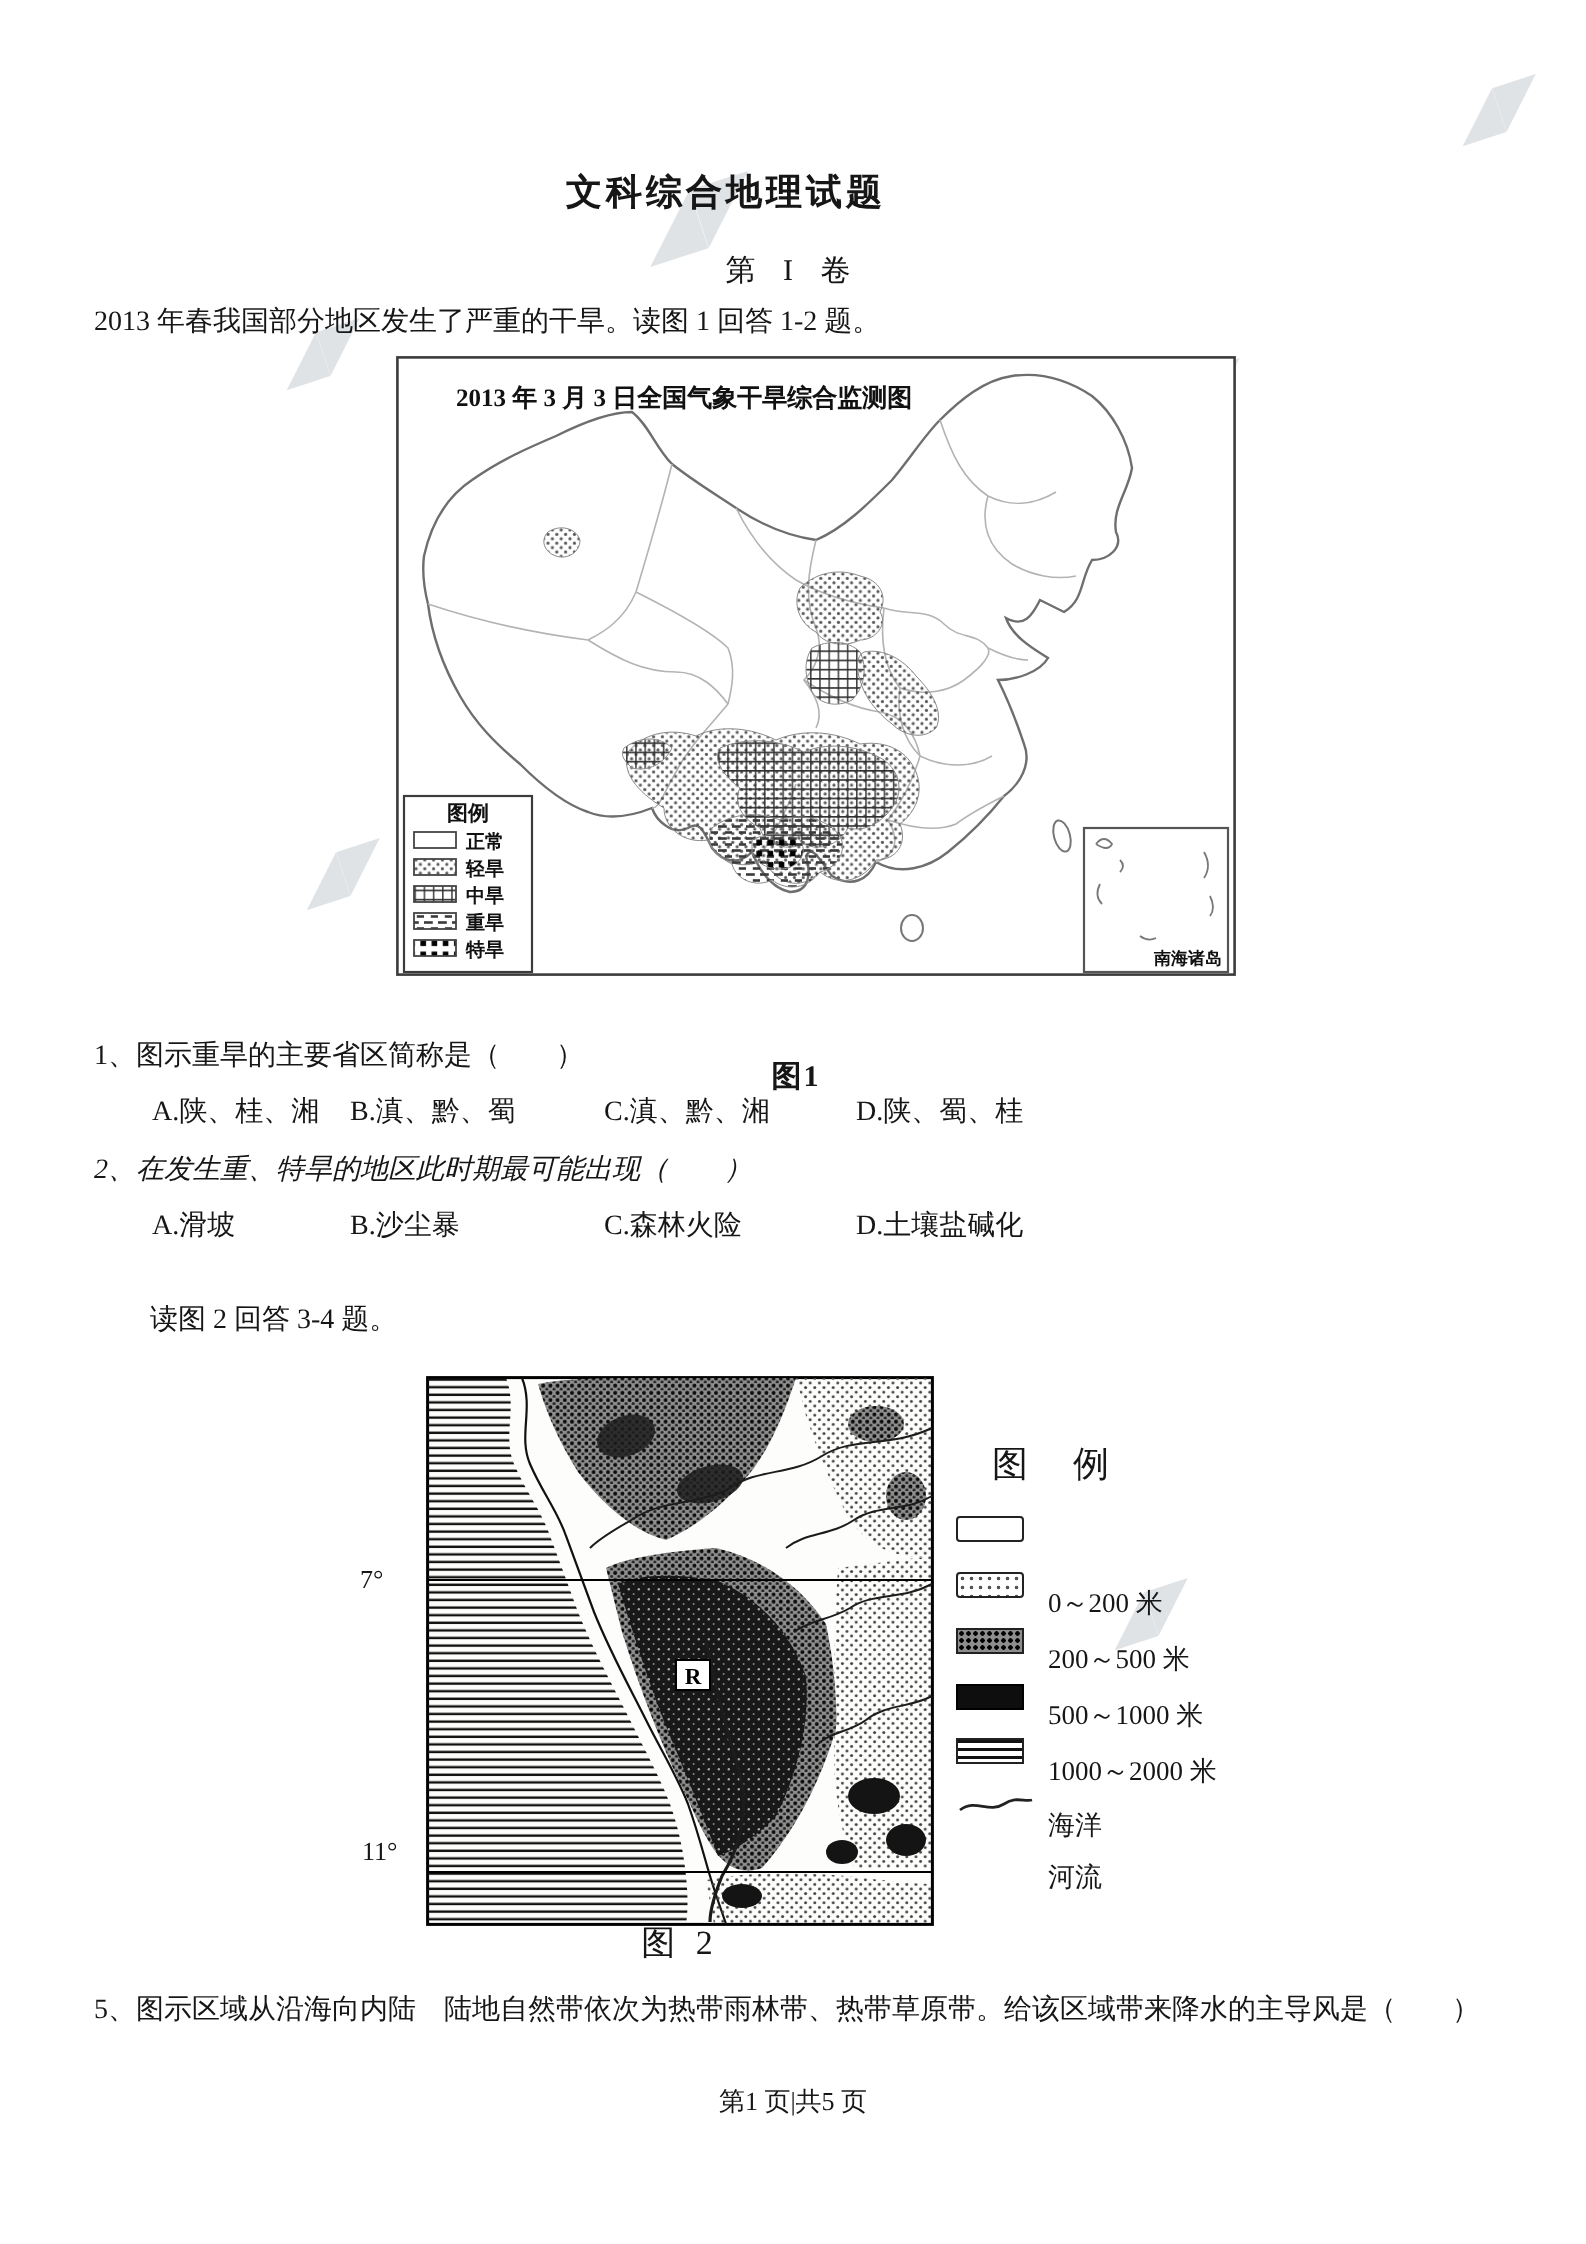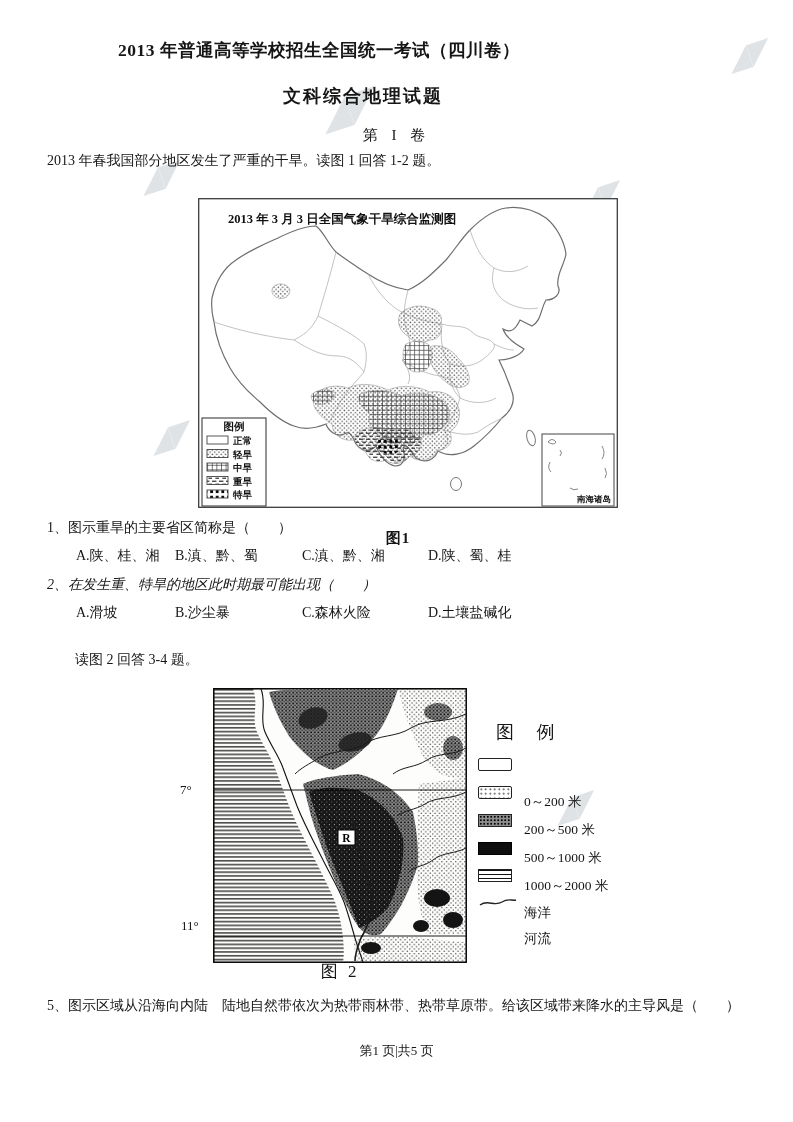--- a/index.html
+++ b/index.html
@@ -3,21 +3,21 @@
 <meta charset="utf-8">
 <style>
   html,body{margin:0;padding:0;background:#ffffff;}
   .page{position:relative;width:793px;height:1122px;background:#fff;overflow:hidden;
         font-family:"Liberation Serif","DejaVu Serif",serif;color:#161616;}
   .abs{position:absolute;white-space:nowrap;}
   .title{top:38px;left:118px;font-size:17.5px;font-weight:bold;letter-spacing:.5px;}
   .subtitle{top:84px;left:283px;font-size:18px;font-weight:bold;letter-spacing:2px;}
   .section{top:126px;left:0;width:793px;text-align:center;font-size:15px;letter-spacing:5px;}
   .intro{top:152px;left:47px;font-size:14px;}
-  .fig1{left:198px;top:198px;width:480px;height:310px;}
+  .fig1{left:198px;top:178px;width:480px;height:310px;}
   .cap1{top:497px;left:188px;width:420px;text-align:center;font-size:15px;font-weight:bold;letter-spacing:1px;margin-top:32px;}
   .q{font-size:14px;}
   .q1{top:519px;left:47px;}
   .q2{top:576px;left:47px;font-style:italic;}
   .q3{top:996px;left:47px;white-space:normal;width:732px;line-height:19px;}
   .optrow{position:absolute;left:76px;width:520px;height:20px;font-size:14px;}
   .optrow span{position:absolute;top:0;white-space:nowrap;text-align:right;}
   .o0{left:0}.o1{left:99px}.o2{left:226px}.o3{left:352px}
   .opt1{top:547px}.opt2{top:604px}
   .fig2intro{top:651px;left:75px;font-size:14px;}
@@ -50,21 +50,20 @@
 
 <div class="page">
 
   <span class="wm" style="left:138px;top:158px;">◢◤</span>
   <span class="wm" style="left:578px;top:178px;">◢◤</span>
   <span class="wm" style="left:318px;top:84px;font-size:40px;">◢◤</span>
   <span class="wm" style="left:148px;top:418px;">◢◤</span>
   <span class="wm" style="left:552px;top:788px;">◢◤</span>
   <span class="wm" style="left:726px;top:36px;">◢◤</span>
 
-  <div class="abs title">2013 年普通高等学校招生全国统一考试（四川卷）</div>
   <div class="abs section">第 I 卷</div>
   <div class="abs subtitle">文科综合地理试题</div>
   <div class="abs intro">2013 年春我国部分地区发生了严重的干旱。读图 1 回答 1-2 题。</div>
 
   <div class="abs fig1">
     <svg width="420" height="310" viewBox="0 0 420 310">
       <defs>
         <pattern id="pD" width="4.4" height="4.4" patternUnits="userSpaceOnUse">
           <circle cx="1.2" cy="1.2" r=".8" fill="#5a5a5a"></circle>
           <circle cx="3.4" cy="3.4" r=".8" fill="#5a5a5a"></circle>

